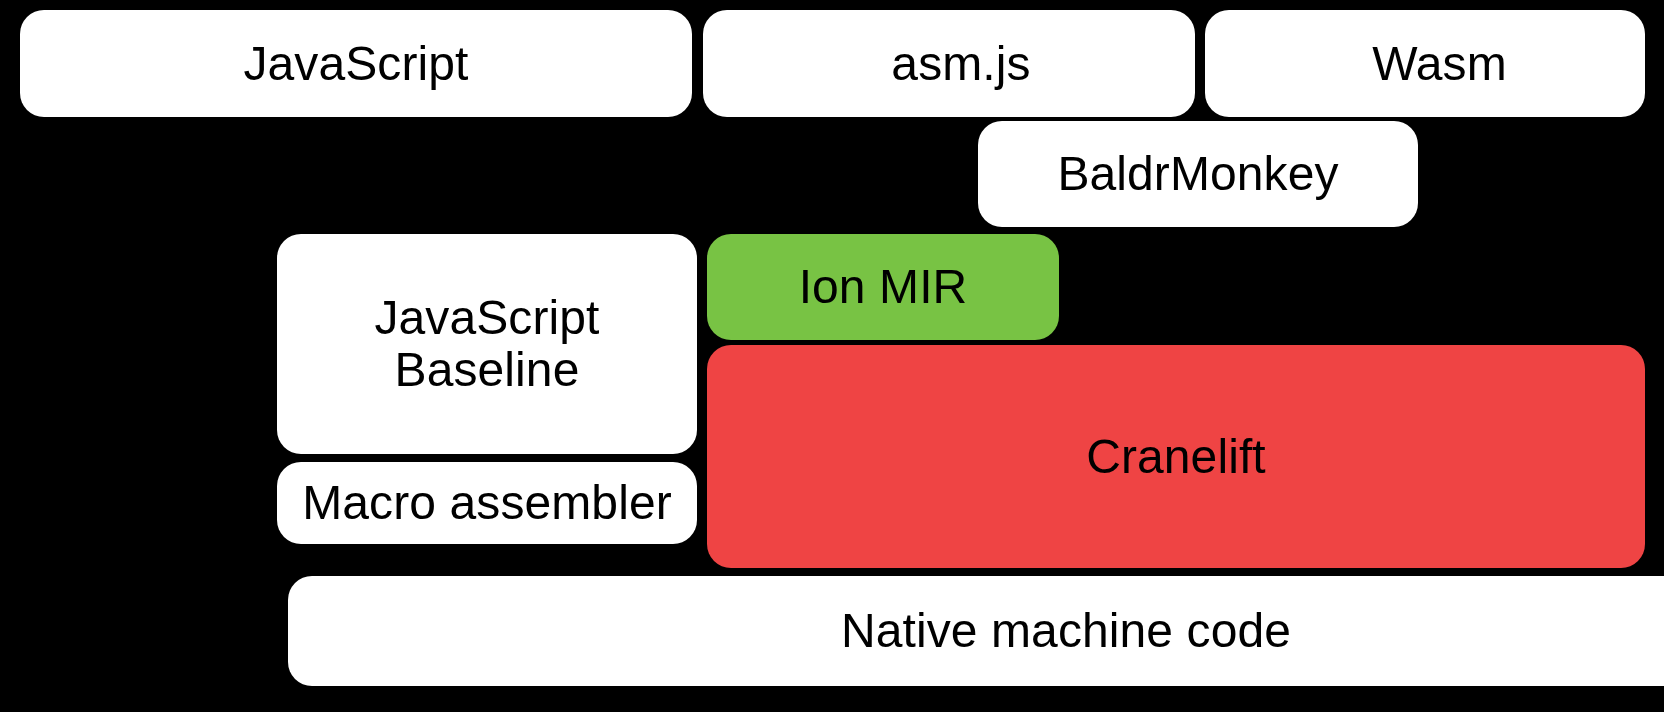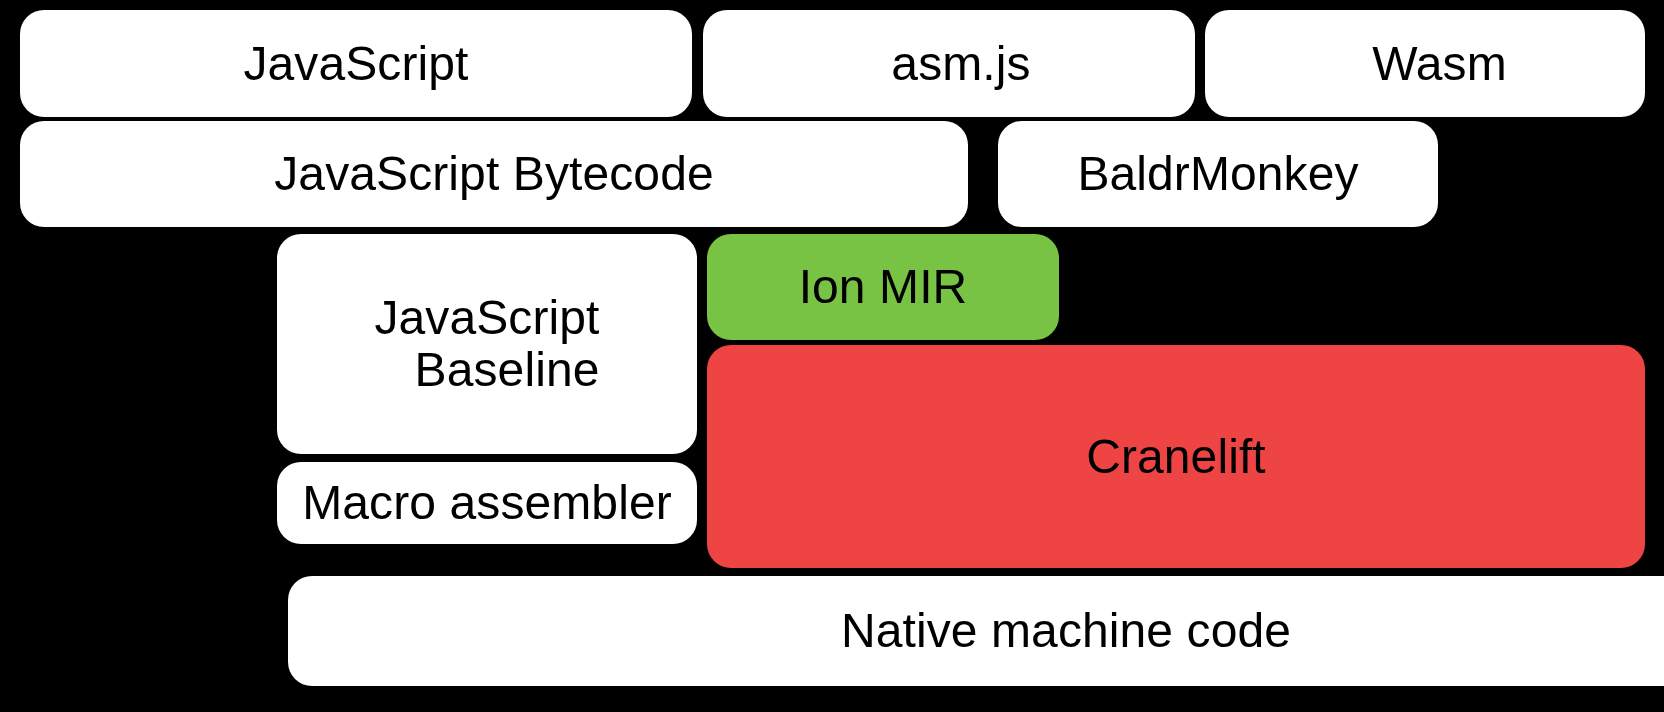--- a/index.html
+++ b/index.html
@@ -18,21 +18,21 @@
     width: 1664px;
     height: 712px;
     background: #000000;
   }
   .node {
     position: absolute;
     box-sizing: border-box;
     display: flex;
     align-items: center;
     justify-content: center;
-    text-align: right;
+    text-align: center;
     border-radius: 24px;
     color: #000000;
     font-family: "Liberation Sans", sans-serif;
     font-size: 48px;
     line-height: 1.08;
     font-weight: 400;
     letter-spacing: 0.1px;
     white-space: pre-line;
     user-select: none;
   }
@@ -45,23 +45,22 @@
 <body>
 
 <div id="diagram">
 
   <div class="node fill-white" style="left:20px; top:10px; width:672px; height:107px;">JavaScript</div>
 
   <div class="node fill-white" style="left:703px; top:10px; width:492px; height:107px;padding-left:24px;">asm.js</div>
 
   <div class="node fill-white" style="left:1205px; top:10px; width:440px; height:107px;padding-left:29px;">Wasm</div>
 
-  <div class="node fill-white" style="left:20px; top:121px; width:948px; height:106px;">JavaScript Bytecode</div>
 
-  <div class="node fill-white" style="left:978px; top:121px; width:440px; height:106px;margin-left:20px;">BaldrMonkey</div>
+  <div class="node fill-white" style="left:978px; top:121px; width:440px; height:106px;">BaldrMonkey</div>
 
 
   <div class="node fill-white" style="left:277px; top:234px; width:420px; height:220px;">JavaScript
 Baseline</div>
 
   <div class="node fill-white" style="left:277px; top:462px; width:420px; height:82px;">Macro assembler</div>
 
   <div class="node fill-green" style="left:707px; top:234px; width:352px; height:106px;">Ion MIR</div>
 
   <div class="node fill-pink" style="left:707px; top:345px; width:938px; height:223px;">Cranelift</div>

